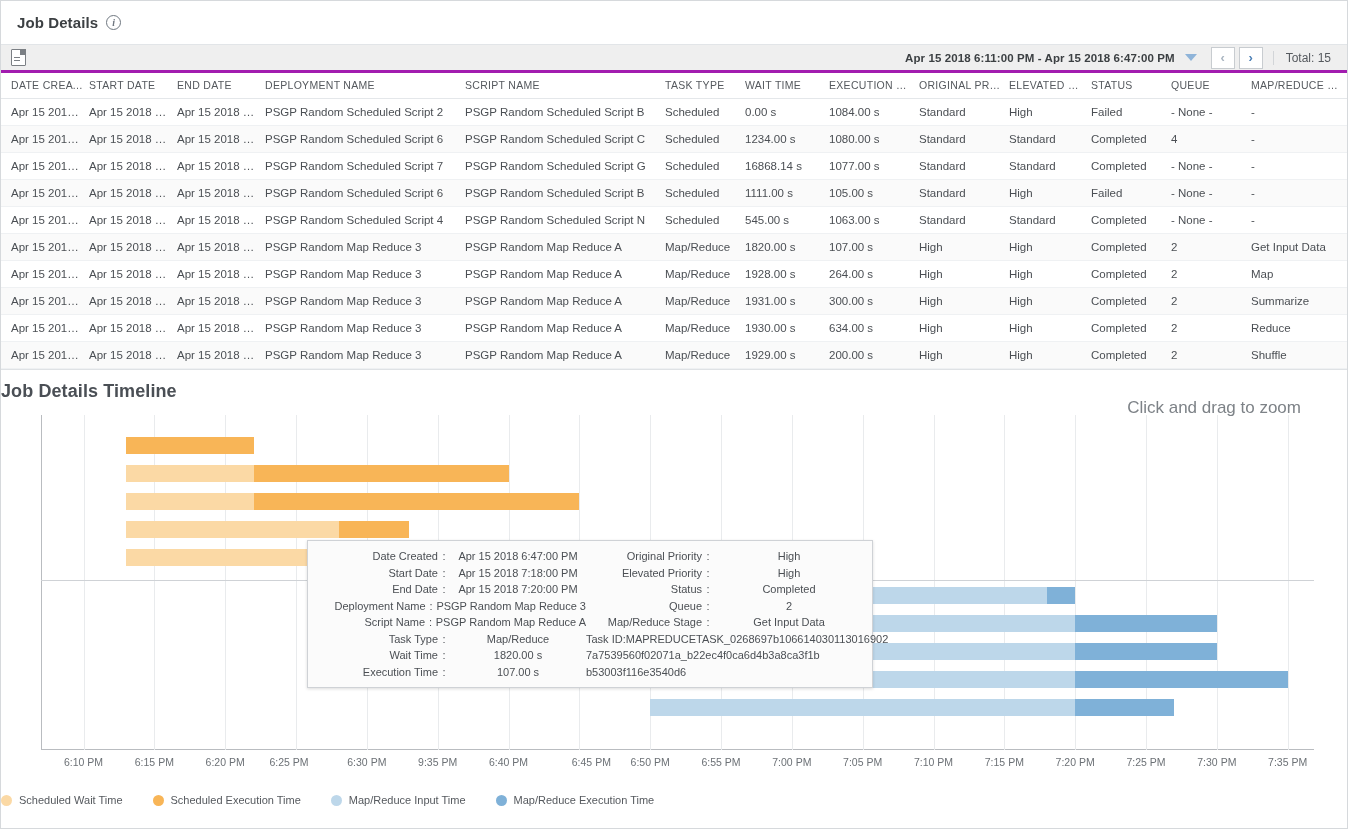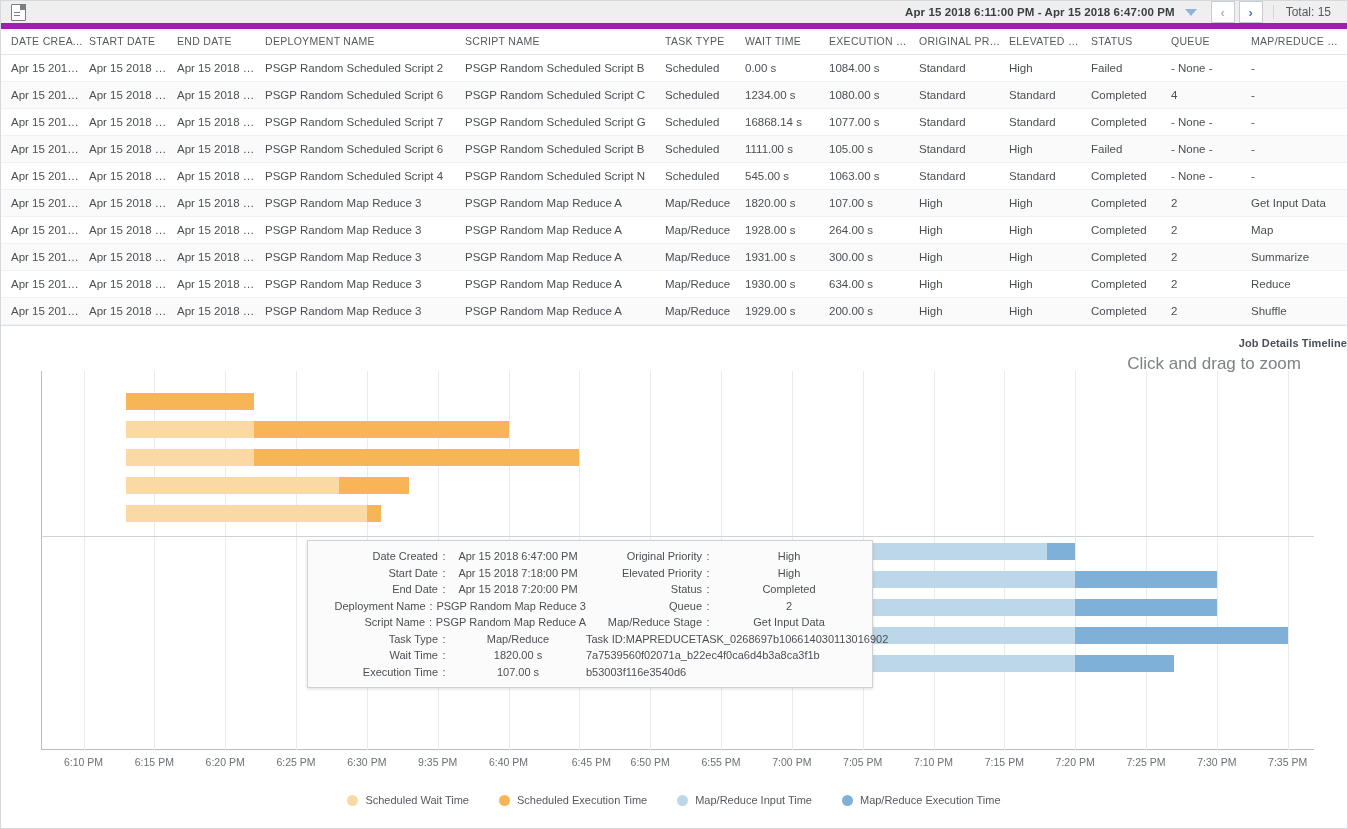--- a/index.html
+++ b/index.html
@@ -36,21 +36,21 @@
     color: #6f7780; font-size: 10px; font-style: italic;
     font-family: "Liberation Serif", serif;
     display: inline-flex; align-items: center; justify-content: center;
     line-height: 1; font-weight: bold; cursor: pointer;
   }
 
   
   .toolbar {
     height: 28px; flex: 0 0 28px;
     background: #efefef;
-    border-bottom: 6px solid #a21caf;
+    border-bottom: 3px solid #a21caf;
     display: flex; align-items: center;
     padding: 0 6px 0 10px;
     position: relative;
   }
   .doc-icon { width: 15px; height: 17px; position: relative; cursor: pointer; }
   .doc-icon .pg {
     position: absolute; inset: 0;
     border: 1.4px solid #7b7f84; background: #fff;
     border-radius: 1px;
   }
@@ -111,21 +111,21 @@
   table.grid tr.alt td { background: #fafafa; }
   .cell-link { color: #2b6cb0; cursor: pointer; }
 
   
   .chart-panel {
     flex: 1 1 auto; position: relative;
     border-top: 1px solid #dfe2e5;
     background: #fff;
   }
   .chart-title {
-    text-align: right; font-size: 11px; font-weight: bold;
+    text-align: left; font-size: 18px; font-weight: bold;
     color: #4a4f55; padding-top: 11px; letter-spacing: .1px;
   }
   .zoom-hint {
     position: absolute; right: 46px; top: 28px;
     font-size: 17px; color: #7d8287;
   }
   .plot {
     position: absolute;
     left: 40px; right: 33px; top: 45px; bottom: 78px;
   }
@@ -153,21 +153,21 @@
 
   .xaxis {
     position: absolute; left: 40px; right: 33px; bottom: 52px; height: 20px;
   }
   .xtick {
     position: absolute; font-size: 10.5px; color: #6c7176;
     transform: translateX(-50%); white-space: nowrap; top: 0;
   }
   .legend {
     position: absolute; left: 0; right: 0; bottom: 22px;
-    display: flex; justify-content: center; align-items: center; gap: 30px;
+    display: flex; align-items: center; gap: 30px;
   }
   .legend-item { display: flex; align-items: center; gap: 7px; cursor: pointer; }
   .legend-dot { width: 11px; height: 11px; border-radius: 50%; }
   .legend-label { font-size: 11px; color: #55595e; }
 
   
   .tooltip {
     position: absolute; left: 306px; top: 539px;
     width: 566px; height: 148px;
     background: #fbfbfb; border: 1px solid #cfd2d6;
@@ -189,20 +189,24 @@
   .tt-sep { width: 12px; text-align: center; }
   .tt-val { flex: 1; text-align: center; white-space: nowrap; }
   .tt-val.left-align { text-align: left; }
   .tt-cont { font-size: 11px; color: #4b4f54; text-align: left; height: 16.5px; }
 </style>
 </head>
 <body>
 
 <div class="app">
 
+  <div class="page-header">
+    <span class="page-title">Job Details</span>
+    <span class="info-icon">i</span>
+  </div>
 
   <div class="toolbar">
     <span class="doc-icon">
       <span class="pg"></span>
         <span class="fold"></span>
       <span class="ln l1"></span>
         <span class="ln l2"></span>
     </span>
     <div class="toolbar-right">
       <span class="date-range">Apr 15 2018 6:11:00 PM - Apr 15 2018 6:47:00 PM</span>
@@ -449,21 +453,21 @@
           <div class="bar seg-me" style="left: 1034.17px; width: 212.5px; top: 256px;"></div>
           <div class="bar seg-mw" style="left: 609.167px; width: 425px; top: 284px;"></div>
           <div class="bar seg-me" style="left: 1034.17px; width: 99.1667px; top: 284px;"></div>
         </div>
     </div>
 
     <div class="xaxis" id="xaxis">
         <div class="xtick" style="left: 42.5px;">6:10 PM</div>
         <div class="xtick" style="left: 113.333px;">6:15 PM</div>
         <div class="xtick" style="left: 184.167px;">6:20 PM</div>
-        <div class="xtick" style="left: 255px;">6:25 PM</div>
+        <div class="xtick" style="left: 248px;">6:25 PM</div>
         <div class="xtick" style="left: 325.833px;">6:30 PM</div>
         <div class="xtick" style="left: 396.667px;">9:35 PM</div>
         <div class="xtick" style="left: 467.5px;">6:40 PM</div>
         <div class="xtick" style="left: 538.333px; padding-left: 24px;">6:45 PM</div>
         <div class="xtick" style="left: 609.167px;">6:50 PM</div>
         <div class="xtick" style="left: 680px;">6:55 PM</div>
         <div class="xtick" style="left: 750.833px;">7:00 PM</div>
         <div class="xtick" style="left: 821.667px;">7:05 PM</div>
         <div class="xtick" style="left: 892.5px;">7:10 PM</div>
         <div class="xtick" style="left: 963.333px;">7:15 PM</div>

